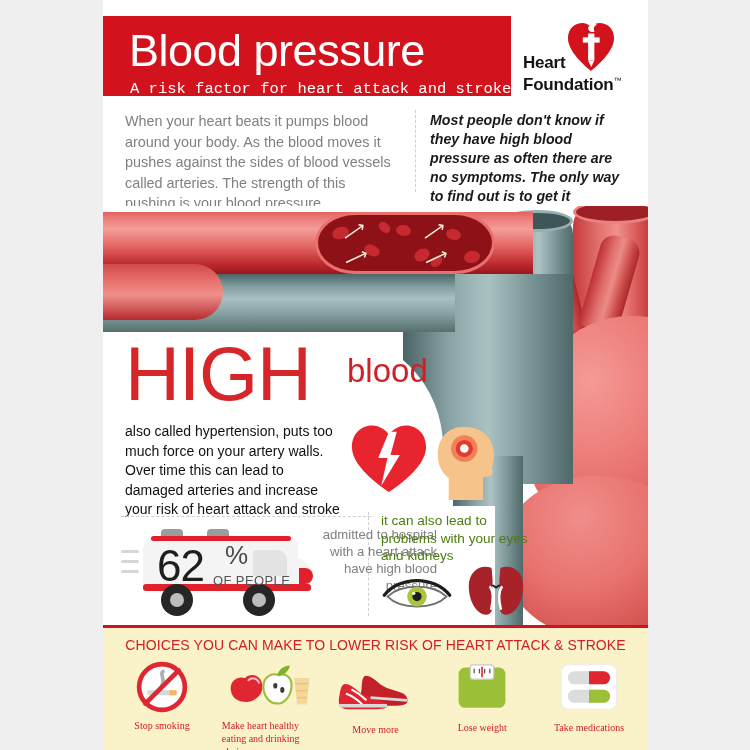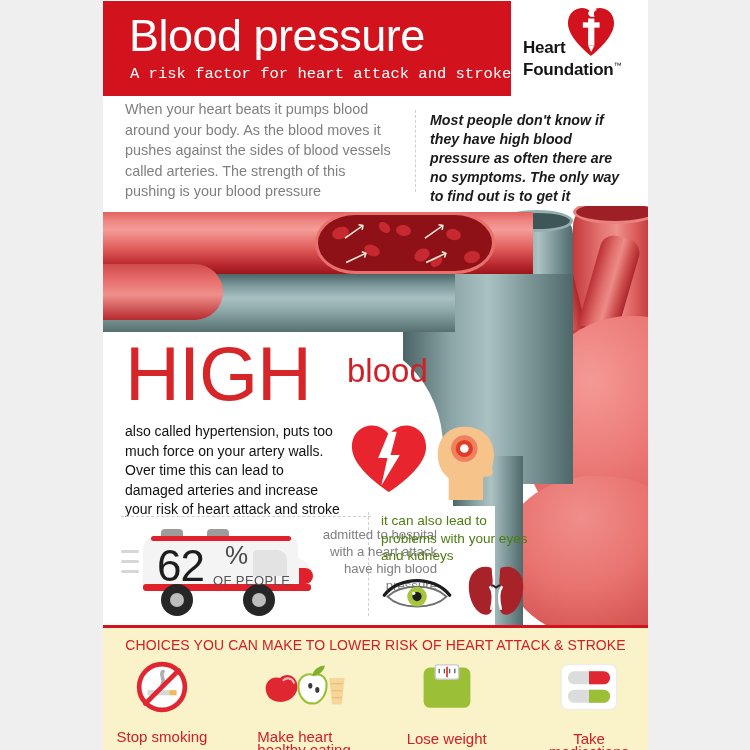--- a/index.html
+++ b/index.html
@@ -8,21 +8,21 @@
     background:#efefef;
     font-family:"Liberation Sans", sans-serif;
     overflow:hidden;
   }
   .page{
     position:absolute;left:103px;top:0;width:545px;height:750px;
     background:#ffffff;overflow:hidden;
   }
 
   
-  .header{position:absolute;left:0;top:1px;width:545px;height:96px;background:#d2121c;}
+  .header{position:absolute;left:0;top:16px;width:545px;height:96px;background:#d2121c;}
   .header-left{position:absolute;left:0;top:0;width:408px;height:96px;}
   .title{
     position:absolute;left:26px;top:9px;
     font-size:45px;color:#ffffff;font-weight:400;letter-spacing:-0.5px;
     line-height:52px;white-space:nowrap;
   }
   .subtitle{
     position:absolute;left:27px;top:64px;
     font-size:15.5px;color:#ffffff;font-weight:400;white-space:nowrap;font-family:Liberation Mono, monospace;
   }
@@ -31,21 +31,21 @@
   .logo-text{
     position:absolute;left:12px;top:38px;
     font-size:17px;font-weight:bold;color:#141414;line-height:18px;
     letter-spacing:-0.2px;
   }
   .logo-tm{font-size:8px;vertical-align:super;font-weight:normal;}
 
   
   .intro{position:absolute;left:0;top:96px;width:545px;height:110px;background:#fff;}
   .intro-left{
-    position:absolute;left:22px;top:3px;width:268px;
+    position:absolute;left:22px;top:15px;width:268px;
     font-size:14.4px;line-height:20.5px;color:#808080;
   }
   .intro-divider{
     position:absolute;left:312px;top:14px;width:0;height:82px;
     border-left:1px dashed #cfcfcf;
   }
   .intro-right{
     position:absolute;left:327px;top:15px;width:200px;
     font-size:14.2px;line-height:19px;color:#1a1a1a;
     font-style:italic;font-weight:bold;
@@ -226,21 +226,21 @@
     position:absolute;left:0;top:9px;width:545px;text-align:center;
     font-size:14px;color:#cf2027;letter-spacing:0.1px;
   }
   .choices{
     position:absolute;left:6px;top:33px;width:533px;height:90px;
     display:flex;justify-content:space-between;
   }
   .choice{width:106px;position:relative;}
   .choice-icon{height:52px;position:relative;}
   .choice-label{
-    margin-top:17px;font-size:15px;line-height:13px;color:#cf2027;text-align:center;
+    margin-top:6px;font-size:10px;line-height:13px;color:#cf2027;text-align:center;font-family:Liberation Serif, serif;
   }
   .choice.c2 .choice-label{text-align:left;padding-left:6px;}
 </style>
 </head>
 <body>
 
 <div class="page">
 
   <div class="header">
     <div class="header-left">
@@ -397,20 +397,33 @@
             <path d="M72 18 C74 8 84 4 90 4 C88 12 82 18 74 18 Z" fill="#7fb12f"></path>
             <path d="M96 22 L118 22 L114 60 L100 60 Z" fill="#f6d79b"></path>
             <path d="M98 30 L116 30" stroke="#ecc178" stroke-width="2"></path>
             <path d="M99 40 L115 40" stroke="#ecc178" stroke-width="2"></path>
             <path d="M100 50 L114 50" stroke="#ecc178" stroke-width="2"></path>
           </svg>
         </div>
         <div class="choice-label">Make heart healthy eating and drinking choices</div>
       </div>
 
+      <div class="choice c3">
+        <div class="choice-icon">
+          <svg viewBox="0 0 120 64" style="width:82px;height:46px;display:block;margin:4px auto 0">
+            <path d="M44 14 C56 14 62 26 76 32 C92 38 104 38 106 48 C108 56 100 58 86 58 L50 58 C40 58 36 50 38 40 C40 30 38 18 44 14 Z" fill="#c3202a"></path>
+            <path d="M14 26 C26 26 32 38 46 44 C62 50 74 50 76 58 C77 62 70 63 56 63 L18 63 C8 63 4 56 6 46 C8 36 8 28 14 26 Z" fill="#e02630"></path>
+            <path d="M16 40 C26 44 34 50 40 56" stroke="#ffffff" stroke-width="3" fill="none"></path>
+            <path d="M24 34 C32 38 40 44 46 50" stroke="#ffffff" stroke-width="3" fill="none"></path>
+            <path d="M6 58 L76 58" stroke="#d9d9d9" stroke-width="5"></path>
+            <path d="M52 46 L106 50" stroke="#d9d9d9" stroke-width="4"></path>
+          </svg>
+        </div>
+        <div class="choice-label">Move more</div>
+      </div>
 
       <div class="choice c4">
         <div class="choice-icon">
           <svg viewBox="0 0 80 72" style="width:52px;height:48px;display:block;margin:2px auto 0">
             <rect x="4" y="6" width="72" height="62" rx="10" fill="#9cbf38"></rect>
             <rect x="22" y="2" width="36" height="22" rx="4" fill="#ffffff" stroke="#cccccc" stroke-width="2"></rect>
             <line x1="28" y1="8" x2="28" y2="15" stroke="#5a5a5a" stroke-width="2"></line>
             <line x1="36" y1="8" x2="36" y2="15" stroke="#5a5a5a" stroke-width="2"></line>
             <line x1="44" y1="8" x2="44" y2="15" stroke="#5a5a5a" stroke-width="2"></line>
             <line x1="52" y1="8" x2="52" y2="15" stroke="#5a5a5a" stroke-width="2"></line>

